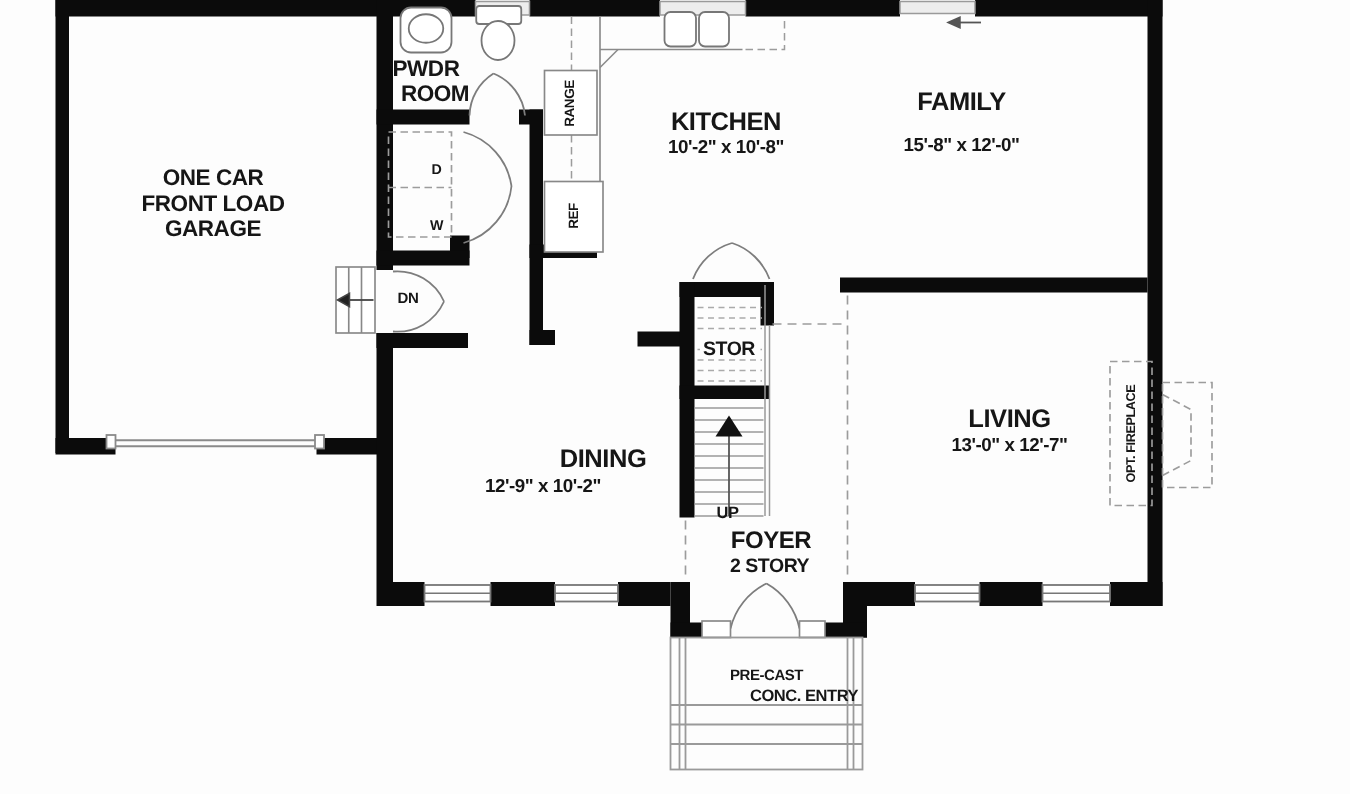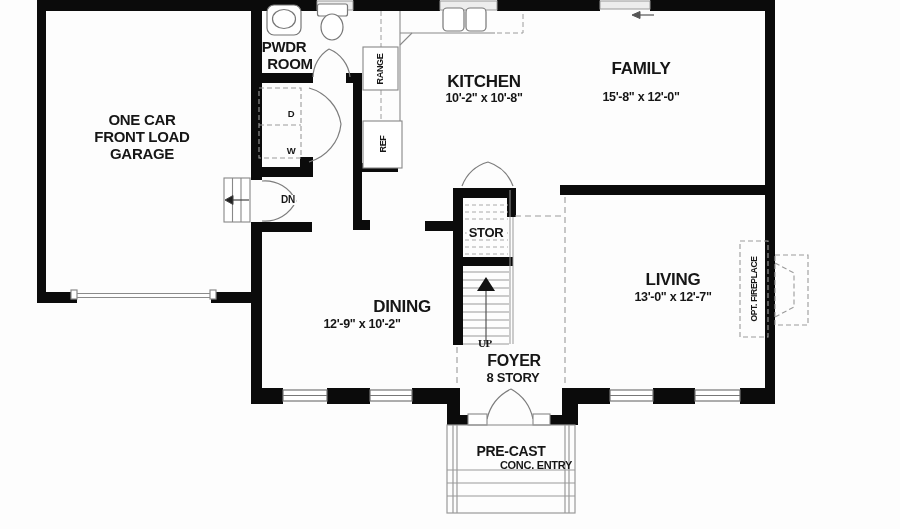--- a/index.html
+++ b/index.html
@@ -219,30 +219,30 @@
   <div class="lbl room" style="left:641px;top:68px;">FAMILY</div>
   <div class="lbl dims" style="left:641px;top:97px;">15'-8" x 12'-0"</div>
 
   <div class="lbl room" style="left:362px;top:306px;margin-left:40px;">DINING</div>
   <div class="lbl dims" style="left:362px;top:324px;">12'-9" x 10'-2"</div>
 
   <div class="lbl room" style="left:673px;top:279px;">LIVING</div>
   <div class="lbl dims" style="left:673px;top:297px;">13'-0" x 12'-7"</div>
 
   <div class="lbl" style="left:514px;top:361px;font-size:16px;">FOYER</div>
-  <div class="lbl" style="left:513px;top:377px;font-size:13px;">8 STORY</div>
+  <div class="lbl" style="left:513px;top:377px;font-size:13px;">2 STORY</div>
 
   <div class="lbl masked" style="left:486px;top:232px;font-size:13px;">STOR</div>
-  <div class="lbl" style="left:485px;top:343px;font-size:11px;font-weight:600;font-family:Liberation Serif, serif;">UP</div>
-  <div class="lbl masked" style="left:272px;top:200px;font-size:10px;padding:0 1px;margin-left:16px;">DN</div>
+  <div class="lbl" style="left:485px;top:343px;font-size:11px;font-weight:600;">UP</div>
+  <div class="lbl masked" style="left:272px;top:200px;font-size:10px;padding:0 1px;">DN</div>
 
   <div class="lbl vert" style="left:380px;top:69px;font-size:9px;">RANGE</div>
   <div class="lbl vert" style="left:383px;top:144px;font-size:9px;">REF</div>
 
   <div class="lbl" style="left:291px;top:114px;font-size:9.5px;">D</div>
   <div class="lbl" style="left:291px;top:151px;font-size:9.5px;">W</div>
 
   <div class="lbl vert" style="left:754px;top:289px;font-size:8.5px;">OPT. FIREPLACE</div>
 
-  <div class="lbl" style="left:511px;top:451px;font-size:14px;">PRE-CAST</div>
+  <div class="lbl" style="left:511px;top:451px;font-size:10px;">PRE-CAST</div>
   <div class="lbl" style="left:511px;top:465px;font-size:11px;margin-left:25px;">CONC. ENTRY</div>
 
 </div>
 
 </body></html>

